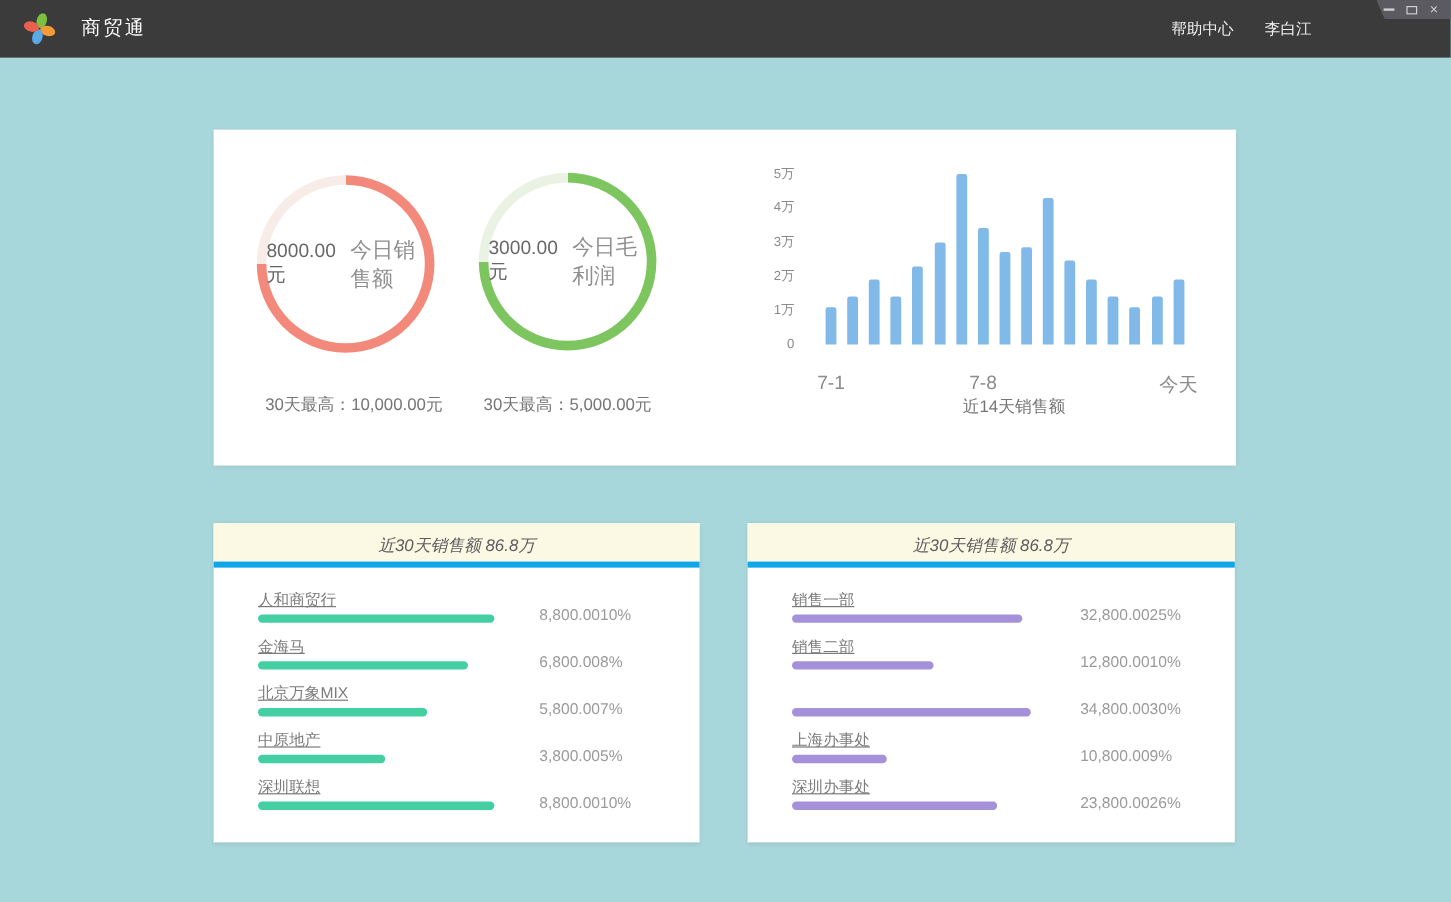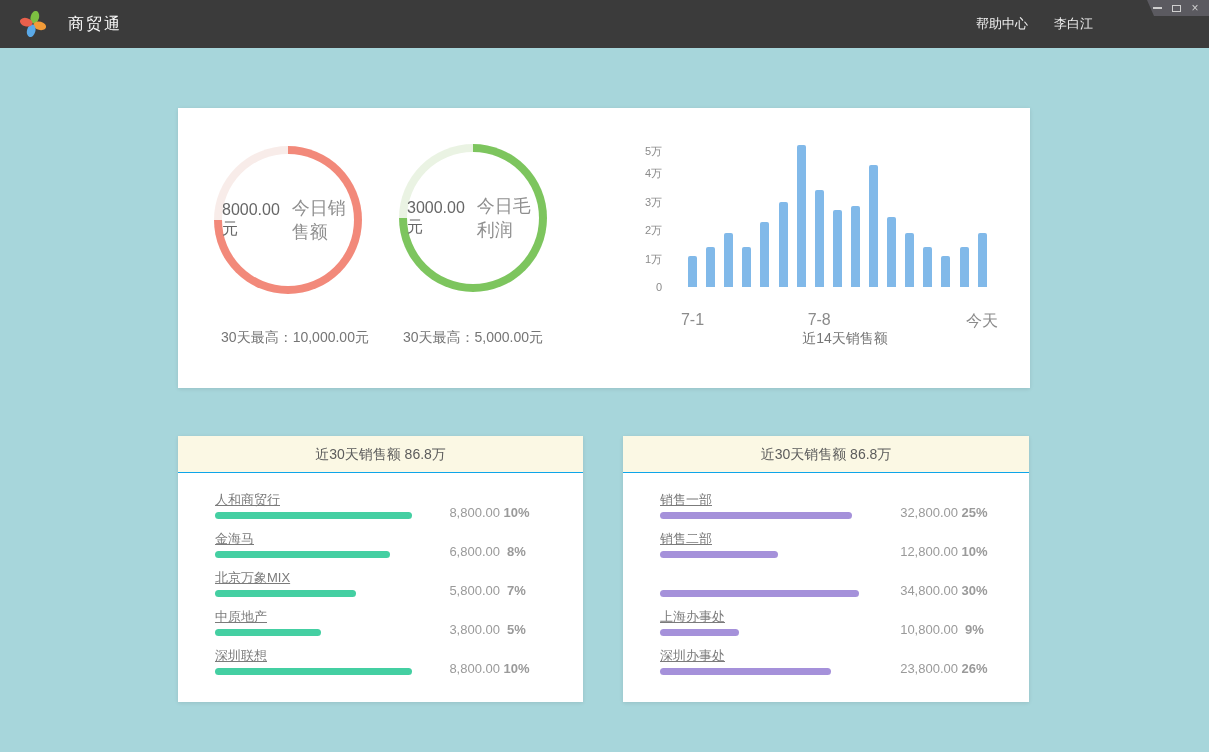--- a/index.html
+++ b/index.html
@@ -23,28 +23,28 @@
   .glyph-min{width:9px;height:2px;background:#cfcfcf;display:block;}
   .glyph-max{width:9px;height:7px;border:1px solid #cfcfcf;box-sizing:border-box;display:block;}
   .glyph-close{color:#cfcfcf;font-size:12px;line-height:12px;}
   
   .card{position:absolute;background:#fff;box-shadow:0 1px 4px rgba(0,0,0,.10);}
   .card-top{left:178px;top:108px;width:852px;height:280px;}
   .card-list{top:436px;height:266px;}
   #card-left{left:178px;width:405px;}
   #card-right{left:623px;width:406px;}
   .list-header{height:37px;line-height:37px;text-align:center;background:#fbf8e4;
-    border-bottom:1px solid #0ea5e9;box-sizing:border-box;color:#5c5c5c;font-size:14px;}
+    border-bottom:5px solid #0ea5e9;box-sizing:border-box;color:#5c5c5c;font-size:14px;font-style:italic;}
   .list-body{padding-top:13px;}
   .lrow{position:relative;height:39px;margin:0 50px 0 37px;}
   #card-right .lrow{margin-right:38px;}
   .lname{font-size:13px;color:#7b7b7b;padding-top:5px;text-decoration:underline;}
   .lbar{position:absolute;left:0;top:26px;height:7px;border-radius:4px;}
   .lval{position:absolute;right:0;top:19px;font-size:13px;color:#9a9a9a;display:flex;align-items:baseline;}
-  .lval .pct{width:33px;text-align:center;font-weight:bold;}
+  .lval .pct{width:33px;text-align:left;}
   
   .gauge{position:absolute;width:148px;height:148px;border-radius:50%;}
   .g1{left:36px;top:38px;}
   .g2{left:221px;top:36px;}
   .gauge-hole{position:absolute;inset:8px;background:#fff;border-radius:50%;
     display:flex;flex-direction:row;align-items:center;justify-content:center;gap:12px;}
   .gauge-value{font-size:16px;color:#666;}
   .gauge-label{font-size:18px;color:#8f8f8f;}
   .gauge-footnote{position:absolute;width:240px;text-align:center;font-size:14px;color:#757575;top:221px;}
   .fn1{left:-3px;}
@@ -113,21 +113,21 @@
 
   <div class="gauge-footnote fn1">30天最高：10,000.00元</div>
   <div class="gauge-footnote fn2">30天最高：5,000.00元</div>
 
   <div class="barchart" id="barchart">
       <div class="ytick" style="top: 144px;">0</div>
       <div class="ytick" style="top: 115.6px;">1万</div>
       <div class="ytick" style="top: 87.2px;">2万</div>
       <div class="ytick" style="top: 58.8px;">3万</div>
       <div class="ytick" style="top: 30.4px;">4万</div>
-      <div class="ytick" style="top: 8px; text-align: right;">5万</div>
+      <div class="ytick" style="top: 2px; text-align: right;">5万</div>
       <div class="vbar" style="left: 48px; width: 9px; height: 31.24px; top: 120.76px; background: rgb(129, 185, 233);"></div>
       <div class="vbar" style="left: 66.1px; width: 9px; height: 39.76px; top: 112.24px; background: rgb(129, 185, 233);"></div>
       <div class="vbar" style="left: 84.2px; width: 9px; height: 53.96px; top: 98.04px; background: rgb(129, 185, 233);"></div>
       <div class="vbar" style="left: 102.3px; width: 9px; height: 39.76px; top: 112.24px; background: rgb(129, 185, 233);"></div>
       <div class="vbar" style="left: 120.4px; width: 9px; height: 65.32px; top: 86.68px; background: rgb(129, 185, 233);"></div>
       <div class="vbar" style="left: 138.5px; width: 9px; height: 85.2px; top: 66.8px; background: rgb(129, 185, 233);"></div>
       <div class="vbar" style="left: 156.6px; width: 9px; height: 142px; top: 10px; background: rgb(129, 185, 233);"></div>
       <div class="vbar" style="left: 174.7px; width: 9px; height: 96.56px; top: 55.44px; background: rgb(129, 185, 233);"></div>
       <div class="vbar" style="left: 192.8px; width: 9px; height: 76.68px; top: 75.32px; background: rgb(129, 185, 233);"></div>
       <div class="vbar" style="left: 210.9px; width: 9px; height: 80.94px; top: 71.06px; background: rgb(129, 185, 233);"></div>

